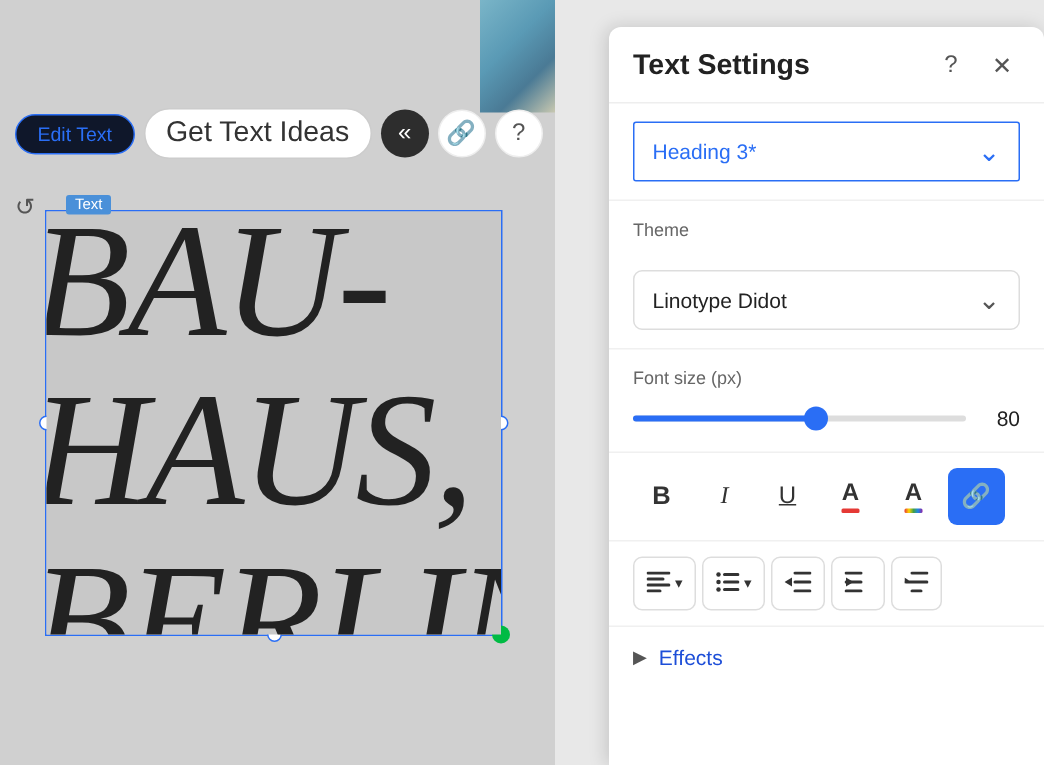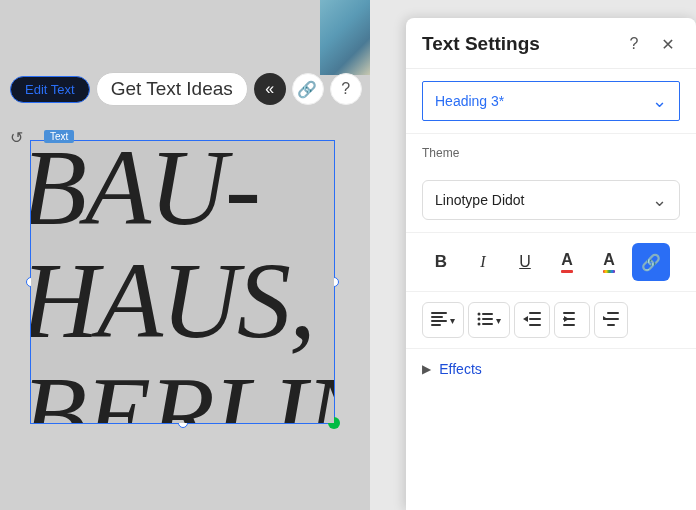--- a/index.html
+++ b/index.html
@@ -451,20 +451,32 @@
   <div class="section">
     <div class="section-row">
       <span class="section-label">Theme</span>
     </div>
     <div class="font-selector">
       <span class="font-name">Linotype Didot</span>
       <span class="chevron-icon" style="color:#555;">⌄</span>
     </div>
   </div>
 
+  <div class="font-size-section">
+    <div class="font-size-label">Font size (px)</div>
+    <div class="font-size-row">
+      <div class="slider-container">
+        <div class="slider-track">
+          <div class="slider-fill"></div>
+          <div class="slider-thumb"></div>
+        </div>
+      </div>
+      <span class="font-size-value">80</span>
+    </div>
+  </div>
 
   <div class="format-section">
     <div class="format-row">
 
       <button class="format-btn">
         <span class="format-btn-bold">B</span>
       </button>
 
       <button class="format-btn">
         <span class="format-btn-italic" style="font-style:italic;font-family:serif;">I</span>

